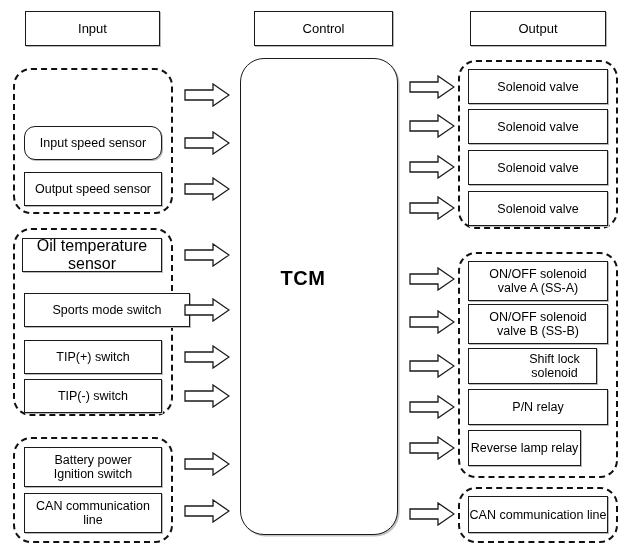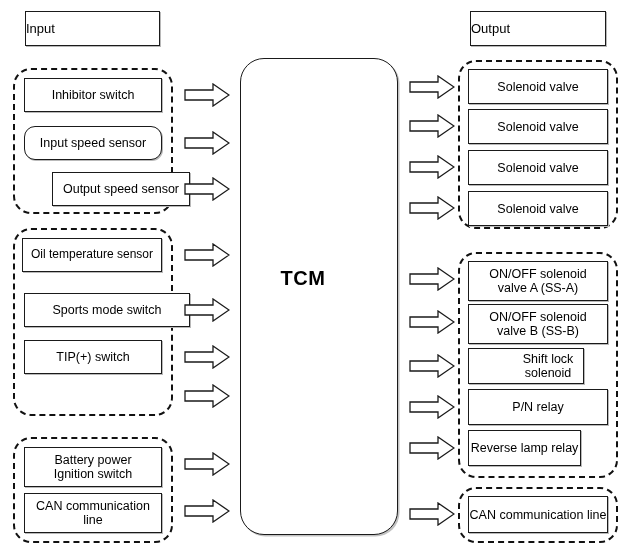--- a/index.html
+++ b/index.html
@@ -9,21 +9,21 @@
     color:#000;
   }
   #stage{position:absolute;left:0;top:0;width:632px;height:550px;}
 
   
   .hdr{
     position:absolute;
     border:1px solid #1a1a1a;
     background:#fff;
     box-sizing:border-box;
-    display:flex;align-items:center;
+    display:flex;align-items:center;justify-content:center;
     font-size:13px;
     box-shadow:1px 1px 0 #b8b8b8;
   }
 
   
   .grp{
     position:absolute;
     border:2px dashed #111;
     border-radius:18px;
     background:transparent;
@@ -35,21 +35,21 @@
     position:absolute;
     border:1px solid #1a1a1a;
     background:#fff;
     box-sizing:border-box;
     display:flex;align-items:center;justify-content:center;
     text-align:center;
     font-size:12.5px;
     line-height:1.12;
     box-shadow:1px 1px 0 #b9b9b9;
   }
-  .box.tight{font-size:12px;}
+  .box.tight{font-size:16px;}
 
   
   #tcm-box{
     position:absolute;
     border:1px solid #1a1a1a;
     border-radius:24px;
     background:#fff;
     box-sizing:border-box;
     box-shadow:1.5px 1.5px 0 #c2c2c2;
   }
@@ -65,47 +65,50 @@
 </style>
 </head>
 <body>
 
 <div id="stage">
 
   <div class="hdr" id="hdr-input" style="left:25px;top:11px;width:135px;height:35px;">
     <span>Input</span>
   </div>
 
+  <div class="hdr" id="hdr-control" style="left:254px;top:11px;width:139px;height:35px;">
+    <span>Control</span>
+  </div>
 
   <div class="hdr" id="hdr-output" style="left:470px;top:11px;width:136px;height:35px;">
     <span>Output</span>
   </div>
 
   <div class="grp" style="left:13px;top:68px;width:160px;height:146px;"></div>
 
-  <div class="box" style="left:24px;top:78px;width:138px;height:34px;">
-    <span>Inhibitor switch</span>
-  </div>
   <div class="box" style="left:24px;top:126px;width:138px;height:34px;border-radius:11px;">
     <span>Input speed sensor</span>
   </div>
-  <div class="box" style="left:24px;top:172px;width:138px;height:34px;margin-left:28px;">
+  <div class="box" style="left:24px;top:172px;width:138px;height:34px;">
     <span>Output speed sensor</span>
   </div>
 
   <div class="grp" style="left:13px;top:228px;width:160px;height:188px;"></div>
 
   <div class="box tight" style="left:22px;top:238px;width:140px;height:34px;">
     <span>Oil temperature sensor</span>
   </div>
   <div class="box" style="left:24px;top:293px;width:166px;height:34px;">
     <span>Sports mode switch</span>
   </div>
   <div class="box" style="left:24px;top:340px;width:138px;height:34px;">
     <span>TIP(+) switch</span>
+  </div>
+  <div class="box" style="left:24px;top:379px;width:138px;height:34px;">
+    <span>TIP(-) switch</span>
   </div>
 
   <div class="grp" style="left:13px;top:437px;width:160px;height:106px;"></div>
 
   <div class="box" style="left:24px;top:447px;width:138px;height:40px;white-space:pre-line;">
     <span style="white-space:pre-line;">Battery power
 Ignition switch</span>
   </div>
   <div class="box" style="left:24px;top:493px;width:138px;height:40px;white-space:pre-line;">
     <span style="white-space:pre-line;">CAN communication
@@ -133,21 +136,21 @@
   <div class="grp" style="left:458px;top:252px;width:160px;height:226px;"></div>
 
   <div class="box" style="left:468px;top:261px;width:140px;height:40px;">
     <span style="white-space:pre-line;">ON/OFF solenoid
 valve A (SS-A)</span>
   </div>
   <div class="box" style="left:468px;top:304px;width:140px;height:40px;">
     <span style="white-space:pre-line;">ON/OFF solenoid
 valve B (SS-B)</span>
   </div>
-  <div class="box" style="left:468px;top:348px;width:116px;height:36px;padding-left:44px;">
+  <div class="box" style="left:468px;top:348px;width:129px;height:36px;padding-left:44px;">
     <span>Shift lock solenoid</span>
   </div>
   <div class="box" style="left:468px;top:389px;width:140px;height:36px;">
     <span>P/N relay</span>
   </div>
   <div class="box" style="left:468px;top:430px;width:113px;height:36px;">
     <span>Reverse lamp relay</span>
   </div>
 
   <div class="grp" style="left:458px;top:487px;width:160px;height:56px;"></div>

